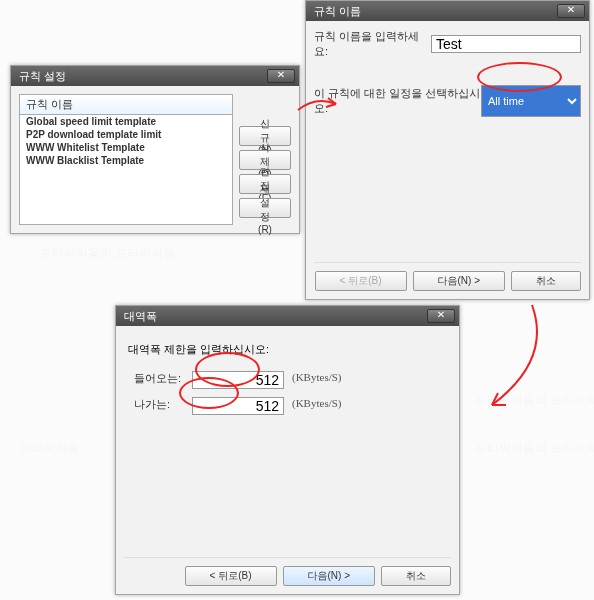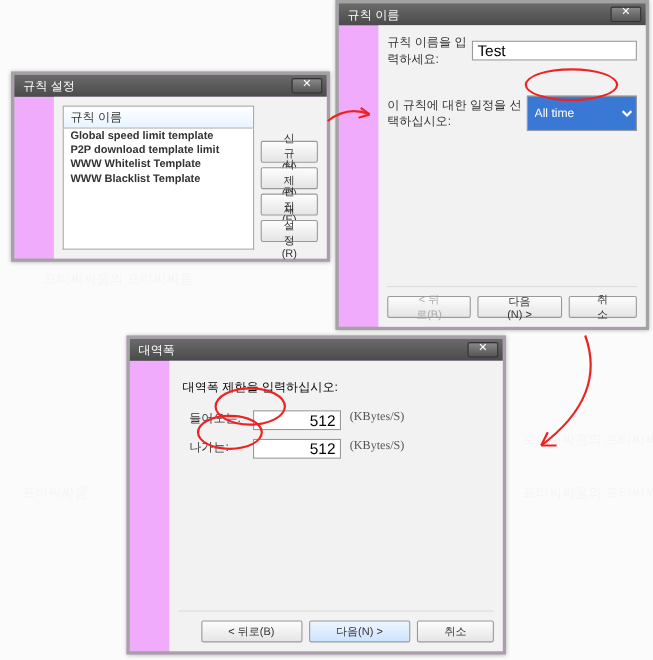--- a/index.html
+++ b/index.html
@@ -7,22 +7,22 @@
     width: 594px;
     height: 600px;
     background: #fbfbfb;
     font-family: "Segoe UI", Tahoma, sans-serif;
     font-size: 11px;
     position: relative;
     overflow: hidden;
   }
   .window {
     position: absolute;
-    background: #f0abfc;
-    border: 3px solid #a3a3a3;
+    background: #e5e5e5;
+    border: 1px solid #a3a3a3;
     box-shadow: 0 0 4px rgba(0,0,0,0.3);
   }
   .titlebar {
     height: 20px;
     background: linear-gradient(to bottom, #6b6b6b, #4a4a4a);
     color: #fff;
     display: flex;
     align-items: center;
     justify-content: space-between;
     padding: 0 4px 0 8px;
@@ -34,21 +34,21 @@
     height: 14px;
     background: linear-gradient(to bottom,#888,#555);
     border: 1px solid #333;
     border-radius: 2px;
     color: #fff;
     font-size: 10px;
     line-height: 10px;
     text-align: center;
     cursor: pointer;
   }
-  .body { background: #f2f2f2; padding: 8px; margin-left: 36px; }
+  .body { background: #f2f2f2; padding: 8px; }
   
   #win1 { left: 10px; top: 65px; width: 290px; }
   .listhdr {
     background: linear-gradient(to bottom,#fff,#e8f4ff);
     border: 1px solid #aaa;
     padding: 2px 6px;
     font-size: 11px;
     color: #333;
   }
   .listbox {
@@ -122,21 +122,21 @@
     gap: 6px;
     justify-content: flex-end;
     padding-top: 8px;
     border-top: 1px solid #ddd;
   }
   
   #win3 { left: 115px; top: 305px; width: 345px; height: 290px; }
   #win3 .body { height: calc(100% - 20px); display:flex; flex-direction:column; }
   .bwrow { display:flex; gap:8px; margin-bottom:8px; margin-left:10px; }
   .bwrow .lbl { width: 50px; color:#333; }
-  .bwrow .txt { width: 80px; text-align:right; }
+  .bwrow .txt { width: 92px; text-align:right; }
   .unit { color:#555;font-family:Liberation Serif, serif; }
   
   .arrow { position:absolute; pointer-events:none; }
   .arrow svg { overflow:visible; }
   .watermark {
     position:absolute; left:0; top:0; width:594px; height:600px;
     pointer-events:none;
   }
   .watermark span {
     position:absolute;

